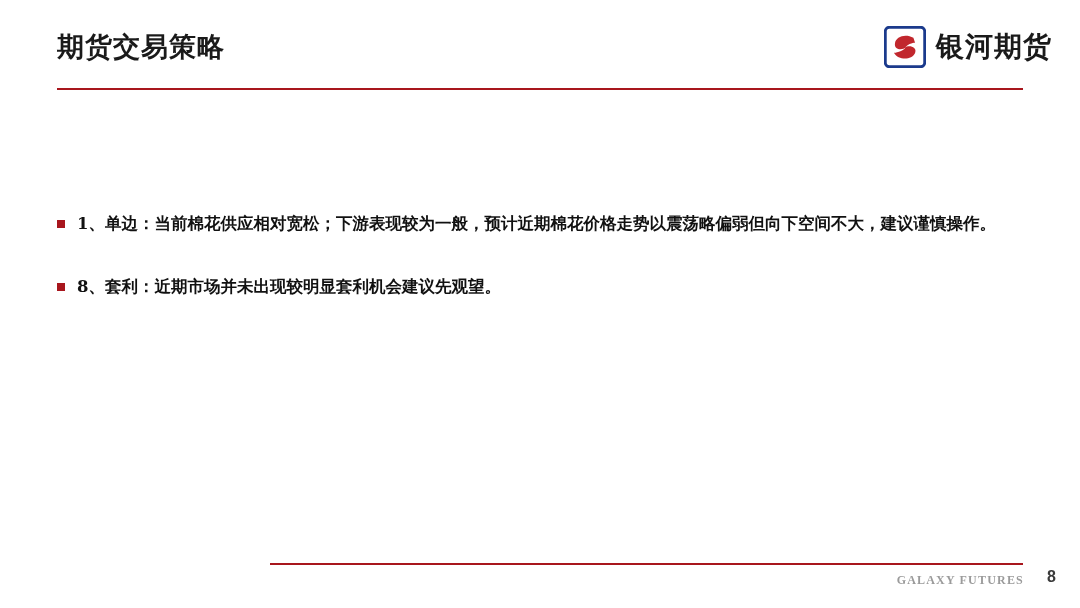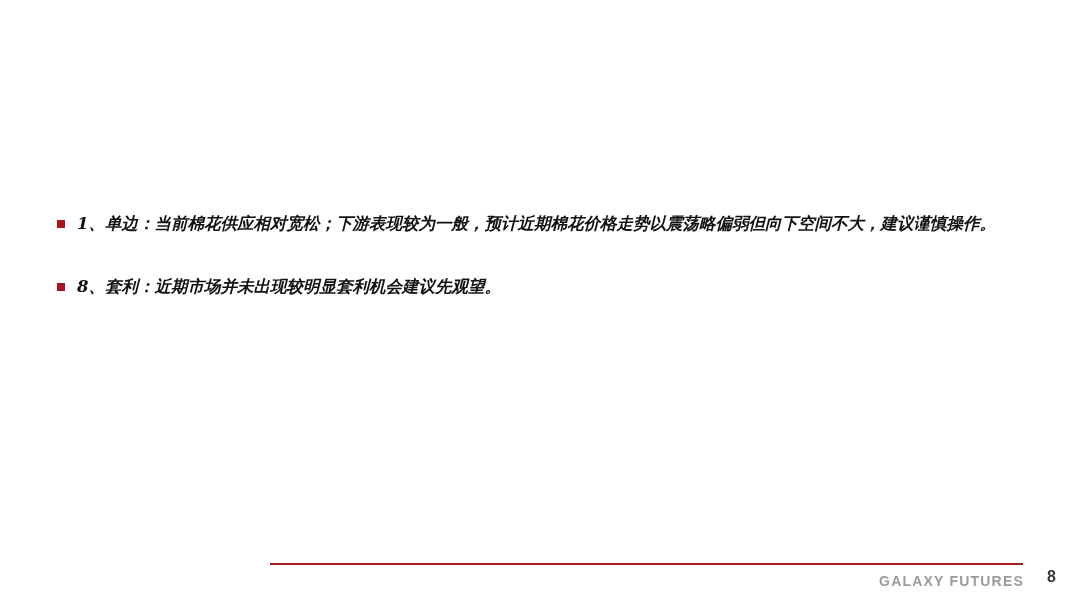--- a/index.html
+++ b/index.html
@@ -75,21 +75,20 @@
     position: absolute;
     left: 0;
     top: 210px;
     width: 1080px;
   }
   .bullet-row {
     position: relative;
     padding-left: 57px;
     padding-right: 56px;
     margin-bottom: 34px;
-    font-style: italic;
   }
   .bullet-marker {
     position: absolute;
     left: 57px;
     top: 10px;
     width: 8px;
     height: 8px;
     background: #a8161d;
   }
   .bullet-text {
@@ -110,42 +109,55 @@
     left: 270px;
     top: 563px;
     width: 753px;
     height: 2px;
     background: #a8161d;
   }
   .footer-brand {
     position: absolute;
     right: 56px;
     top: 573px;
-    font-size: 14px;
+    font-size: 12px;
     font-weight: bold;
     letter-spacing: 1.2px;
     color: #9b9b9b;
-    font-family: Liberation Sans, sans-serif;
+    font-family: Liberation Serif, serif;
     white-space: nowrap;
   }
   .page-number {
     position: absolute;
     right: 24px;
     top: 568px;
     font-size: 16px;
     font-weight: bold;
     color: #3a3a3a;
     font-family: "Liberation Sans", sans-serif;
   }
 </style>
 </head>
 <body>
 
 <div class="slide">
 
+  <div class="header">
+    <div class="slide-title">期货交易策略</div>
+
+    <div class="logo-wrap">
+      <svg class="logo-mark" viewBox="0 0 100 100">
+        <rect x="3" y="3" width="94" height="94" rx="10" ry="10" fill="none" stroke="#1b3a8c" stroke-width="7"></rect>
+        <path d="M70 28 C52 18, 28 24, 26 42 C24 58, 46 58, 52 50 C46 62, 24 64, 24 64 C34 82, 66 82, 74 64 C80 50, 58 44, 50 52 C58 40, 74 40, 74 40 Z" fill="#c1272d"></path>
+      </svg>
+      <span class="logo-text">银河期货</span>
+    </div>
+
+    <div class="header-rule"></div>
+  </div>
 
   <div class="content">
 
     <div class="bullet-row">
       <span class="bullet-marker"></span>
       <span class="bullet-text">1、单边：当前棉花供应相对宽松；下游表现较为一般，预计近期棉花价格走势以震荡略偏弱但向下空间不大，建议谨慎操作。</span>
     </div>
 
     <div class="bullet-row">
       <span class="bullet-marker"></span>

